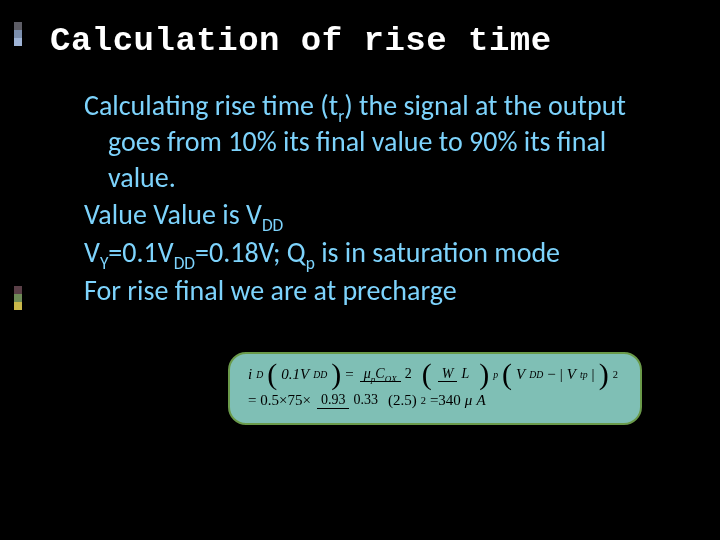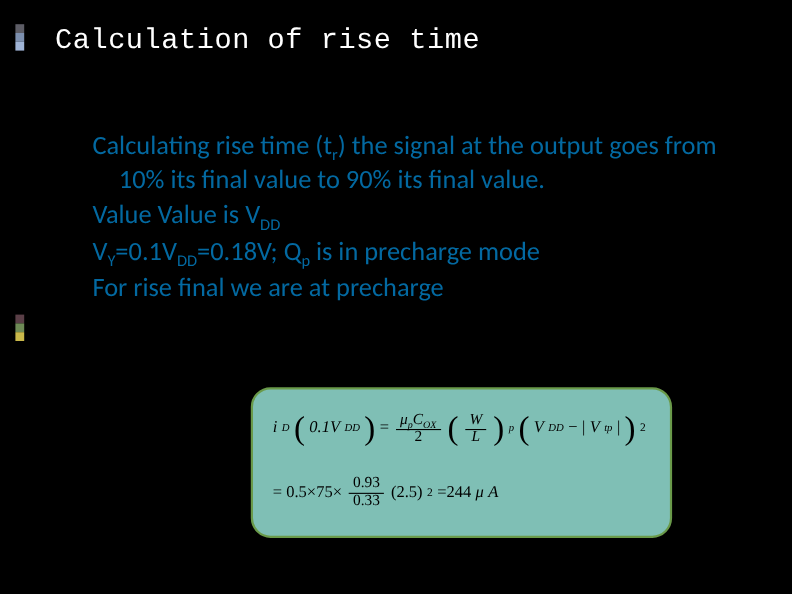--- a/index.html
+++ b/index.html
@@ -32,31 +32,31 @@
   .accent-top .b3 { background: #9fb4d6; }
   .accent-bars.mid {
     top: 286px;
   }
   .accent-bars.mid .b1 { background: #5a3f47; }
   .accent-bars.mid .b2 { background: #6e8a56; }
   .accent-bars.mid .b3 { background: #c9b84a; }
 
   h1.title {
     font-family: Consolas, "Courier New", monospace;
-    font-weight: 400;
-    font-size: 26px;
+    font-weight: 700;
+    font-size: 34px;
     color: #fff;
     letter-spacing: 0.5px;
-    margin-bottom: 66px;
+    margin-bottom: 28px;
     margin-left: -6px;
   }
   .body {
-    font-size: 24px;
+    font-size: 28px;
     line-height: 1.28;
-    color: #0369a1;
+    color: #7dd3fc;
     padding-left: 28px;
     padding-right: 10px;
   }
   .body p { margin-bottom: 2px; }
   .hang { text-indent: -24px; margin-left: 24px; }
   sub { font-size: 0.62em; vertical-align: sub; line-height: 0; }
 
   .eqbox-wrap {
     position: absolute;
     left: 228px;
@@ -76,25 +76,25 @@
   }
   .eqbox .row {
     display: flex;
     align-items: center;
     gap: 4px;
     white-space: nowrap;
   }
   .eqbox .row + .row { margin-top: 6px; }
   .frac {
     display: inline-flex;
-    flex-direction: column;
+    flex-direction: row;
     align-items: center;
     vertical-align: middle;
     font-style: italic;
-    margin: 11px 2px;
+    margin: 0 2px;
   }
   .frac .num, .frac .den {
     padding: 0 4px;
     line-height: 1.05;
     font-size: 14px;
   }
   .frac .num { border-bottom: 1px solid #000; }
   .paren {
     font-size: 30px;
     font-style: normal;
@@ -126,21 +126,21 @@
   <h1 class="title">Calculation of rise time</h1>
 
   <div class="body">
     <p class="hang">
       <span>Calculating rise time (t</span><sub>r</sub><span>) the signal at the output goes from 10% its final value to 90% its final value.</span>
     </p>
     <p>
       <span>Value Value is V</span><sub>DD</sub>
     </p>
     <p class="hang">
-      <span>V</span><sub>Y</sub><span>=0.1V</span><sub>DD</sub><span>=0.18V; Q</span><sub>p</sub><span> is in precharge mode</span>
+      <span>V</span><sub>Y</sub><span>=0.1V</span><sub>DD</sub><span>=0.18V; Q</span><sub>p</sub><span> is in saturation mode</span>
     </p>
     <p class="hang">For rise final we are at precharge</p>
   </div>
 
   <div class="eqbox-wrap">
     <div class="eqbox">
       <div class="row">
         <span>i</span>
           <span class="subp">D</span>
         <span class="paren">(</span>
@@ -171,20 +171,20 @@
           <span class="sup">2</span>
       </div>
       <div class="row">
         <span class="upright">= 0.5×75×</span>
         <span class="frac">
           <span class="num upright">0.93</span>
           <span class="den upright">0.33</span>
         </span>
         <span class="upright">(2.5)</span>
           <span class="sup">2</span>
-        <span class="upright"> =244</span>
+        <span class="upright"> =340</span>
           <span class="mu">μ</span>
           <span>A</span>
       </div>
     </div>
   </div>
 
 </div>
 
 </body></html>

